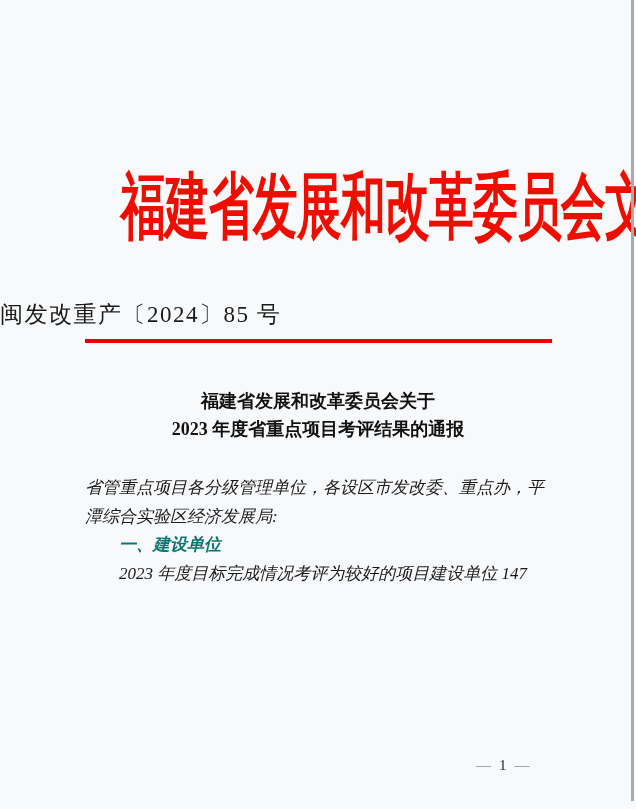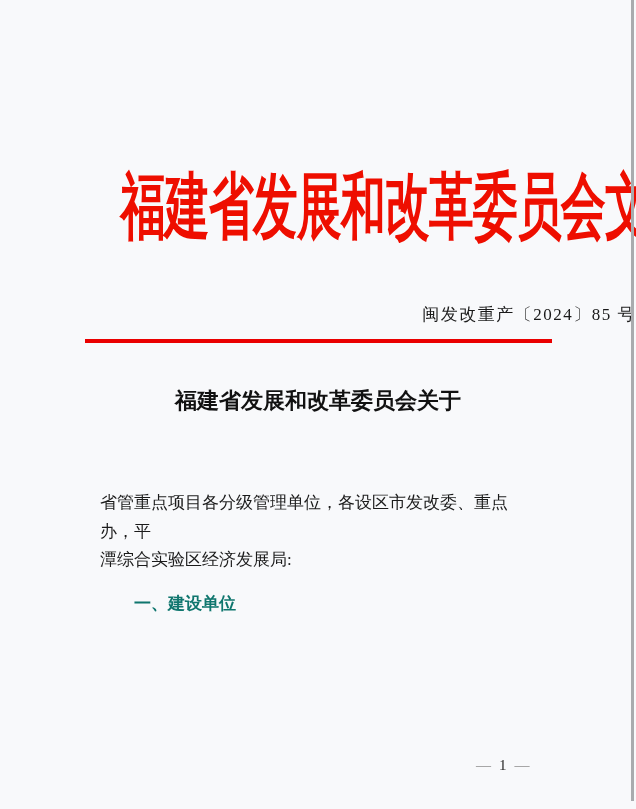--- a/index.html
+++ b/index.html
@@ -37,58 +37,59 @@
     white-space: nowrap;
     letter-spacing: -1px;
     transform: scaleX(0.62);
     transform-origin: 50% 50%;
   }
   .doc-number {
     position: absolute;
     top: 303px;
     left: 0;
     width: 100%;
-    text-align: right;
-    font-size: 17px;
+    text-align: left;
+    font-size: 23px;
     line-height: 24px;
     letter-spacing: 1.5px;
     color: #1a1a1a;
   }
   .red-rule {
     position: absolute;
     left: 85px;
     top: 339px;
     width: 467px;
     height: 4px;
     background: #ea0000;
   }
   .doc-title {
     position: absolute;
     top: 387px;
     left: 0;
     width: 100%;
     margin: 0;
     text-align: center;
     font-weight: 700;
-    font-size: 22px;
+    font-size: 18px;
     line-height: 28px;
     color: #111;
   }
   .doc-title .title-line { display: block; }
   .body-block {
     position: absolute;
     left: 85px;
     top: 474px;
     width: 467px;
     font-size: 17px;
     line-height: 28.5px;
   }
   .para {
-    margin: 15px;
+    margin: 0;
     white-space: pre-line;
+    font-style: italic;
   }
   .para.indent { text-indent: 2em; }
   .para.heading {
     font-weight: 700;
     font-family: "Liberation Sans", "DejaVu Sans", sans-serif;
     color: #0f766e;
   }
   .page-number {
     position: absolute;
     top: 755px;
@@ -107,26 +108,28 @@
 <div class="document">
 
   <div class="masthead">福建省发展和改革委员会文件</div>
 
   <div class="doc-number">闽发改重产〔2024〕85 号</div>
 
   <div class="red-rule"></div>
 
   <h1 class="doc-title">
     <span class="title-line">福建省发展和改革委员会关于</span>
+    <span class="title-line">2023 年度省重点项目考评结果的通报</span>
   </h1>
 
   <div class="body-block">
     <p class="para">省管重点项目各分级管理单位，各设区市发改委、重点办，平
 潭综合实验区经济发展局:</p>
     <p class="para indent heading">一、建设单位</p>
+    <p class="para indent">2023 年度目标完成情况考评为较好的项目建设单位 147</p>
   </div>
 
   <div class="page-number">
     <span class="pn-dash">—</span><span class="pn-num">1</span><span class="pn-dash">—</span>
   </div>
 
   <div class="right-edge"></div>
 
 </div>
 

